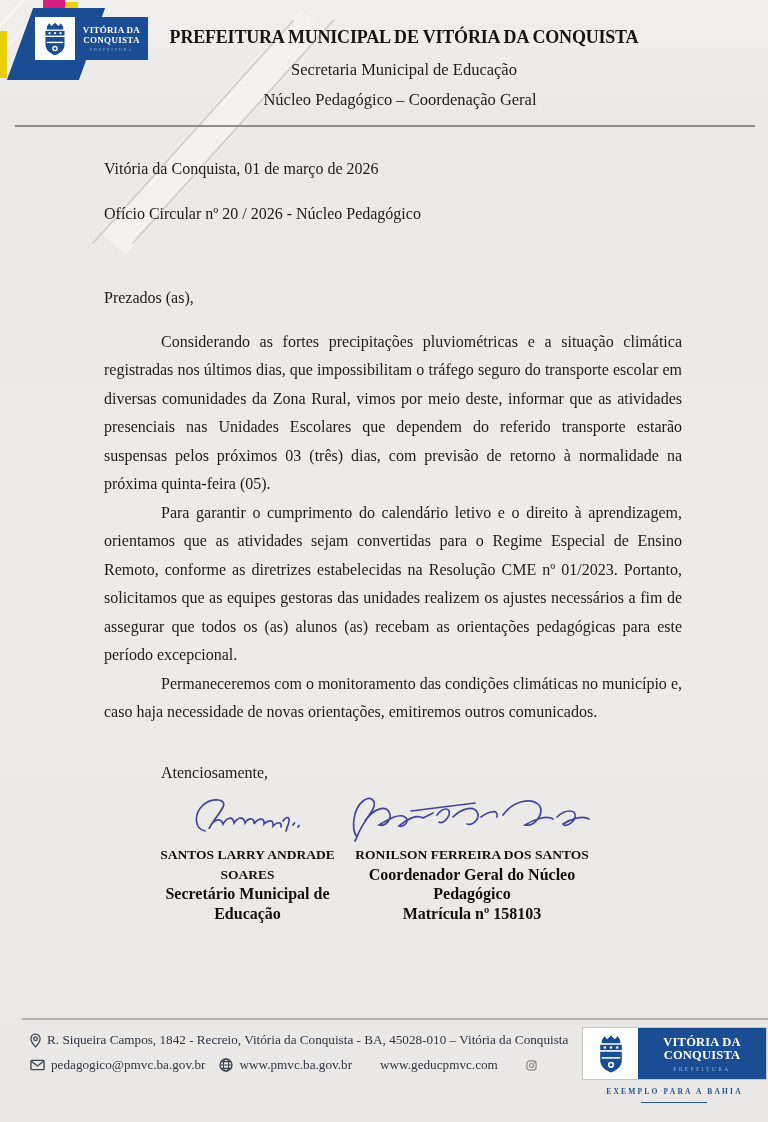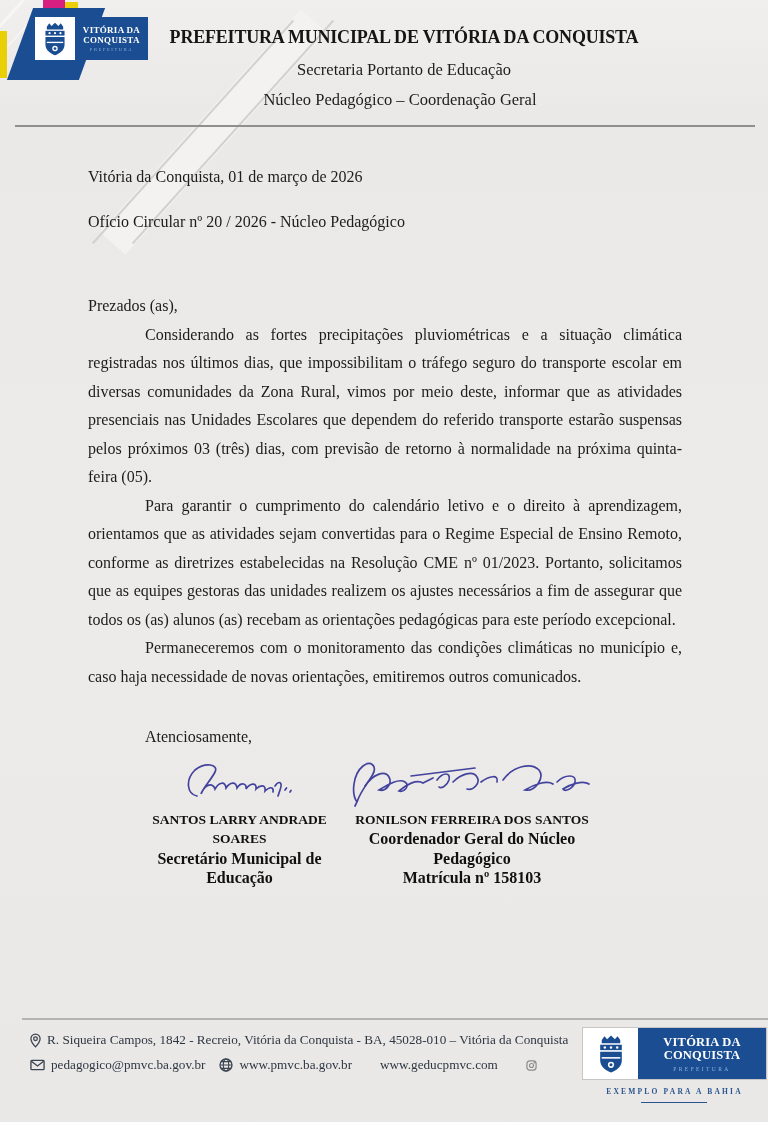--- a/index.html
+++ b/index.html
@@ -33,27 +33,27 @@
   .logo-city { color:#ffffff; font-weight:bold; font-size:9px; line-height:10px; letter-spacing:.3px; }
   .logo-dept { color:#8fb3dd; font-size:4.5px; letter-spacing:1.6px; margin-top:2px; }
 
   .header-title   { position:absolute; top:27px;  left:40px; right:0; text-align:center;
                     font-size:18px; font-weight:bold; letter-spacing:-0.2px; color:#151515; }
   .header-sub1    { position:absolute; top:60px;  left:40px; right:0; text-align:center; font-size:16.5px; color:#1d1d1d; }
   .header-sub2    { position:absolute; top:90px;  left:32px; right:0; text-align:center; font-size:16.5px; color:#1d1d1d; }
   .header-rule    { position:absolute; top:125px; left:15px; right:13px; border-top:2px solid #8f8f8f; }
 
   
-  .letter { position:absolute; top:126px; left:0; right:0; padding:8px 86px 0 88px;
+  .letter { position:absolute; top:126px; left:16px; right:0; padding:0 86px 0 88px;
             font-size:16px; line-height:28.5px; color:#1c1c1c; }
   .date-line { margin-top:29px; }
   .ref-line  { margin-top:16px; }
   .salutation{ margin-top:56px; }
   .letter p.body-par { margin:0; text-indent:57px; text-align:justify; }
-  .letter p.first { }
+  .letter p.first { margin-top:15px; }
   .closing { margin-top:32px; text-indent:57px; }
 
   
   .signatures { display:flex; justify-content:space-between; padding:0 79px 0 50px; margin-top:4px; }
   .sig-col { text-align:center; }
   .sig-col.left  { width:300px; }
   .sig-col.right { width:312px; }
   .sig-svg { height:52px; display:block; margin:0 auto; }
   .sig-name { font-size:13.5px; font-weight:bold; line-height:19.5px; color:#101010; margin-top:2px; }
   .sig-role { font-size:16px; font-weight:bold; line-height:19.5px; color:#101010; }
@@ -106,21 +106,21 @@
       </svg>
     </div>
     <div class="logo-text-box">
       <div class="logo-city">VITÓRIA DA</div>
       <div class="logo-city">CONQUISTA</div>
       <div class="logo-dept">PREFEITURA</div>
     </div>
   </div>
 
   <div class="header-title">PREFEITURA MUNICIPAL DE VITÓRIA DA CONQUISTA</div>
-  <div class="header-sub1">Secretaria Portanto de Educação</div>
+  <div class="header-sub1">Secretaria Municipal de Educação</div>
   <div class="header-sub2">Núcleo Pedagógico – Coordenação Geral</div>
   <div class="header-rule"></div>
 
   <div class="letter">
     <div class="date-line">Vitória da Conquista, 01 de março de 2026</div>
     <div class="ref-line">Ofício Circular nº 20 / 2026 - Núcleo Pedagógico</div>
     <div class="salutation">Prezados (as),</div>
     <p class="body-par first">Considerando as fortes precipitações pluviométricas e a situação climática registradas nos últimos dias, que impossibilitam o tráfego seguro do transporte escolar em diversas comunidades da Zona Rural, vimos por meio deste, informar que as atividades presenciais nas Unidades Escolares que dependem do referido transporte estarão suspensas pelos próximos 03 (três) dias, com previsão de retorno à normalidade na próxima quinta-feira (05).</p>
     <p class="body-par">Para garantir o cumprimento do calendário letivo e o direito à aprendizagem, orientamos que as atividades sejam convertidas para o Regime Especial de Ensino Remoto, conforme as diretrizes estabelecidas na Resolução CME nº 01/2023. Portanto, solicitamos que as equipes gestoras das unidades realizem os ajustes necessários a fim de assegurar que todos os (as) alunos (as) recebam as orientações pedagógicas para este período excepcional.</p>
     <p class="body-par">Permaneceremos com o monitoramento das condições climáticas no município e, caso haja necessidade de novas orientações, emitiremos outros comunicados.</p>

